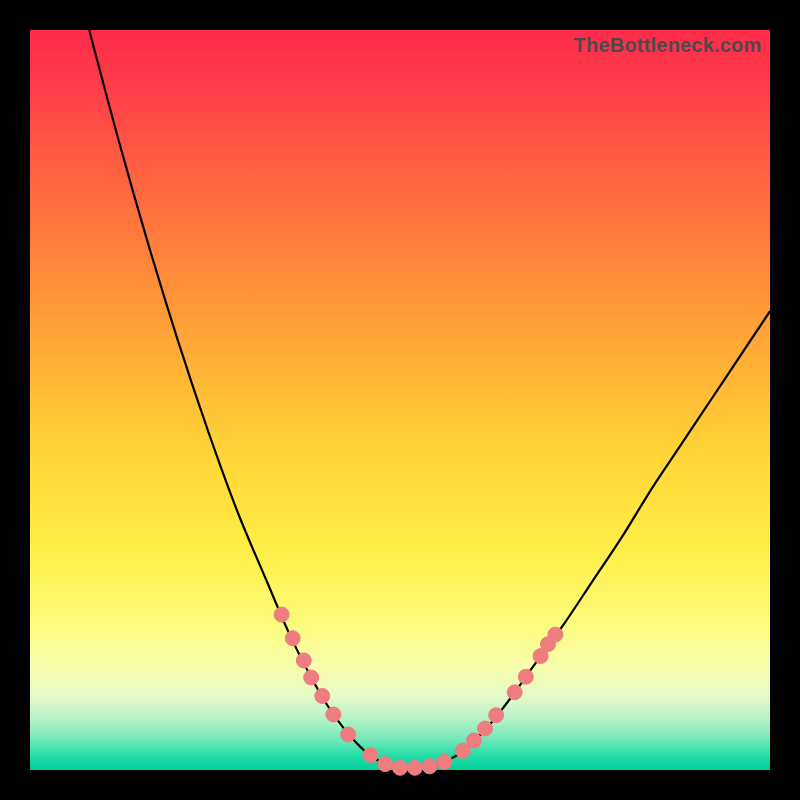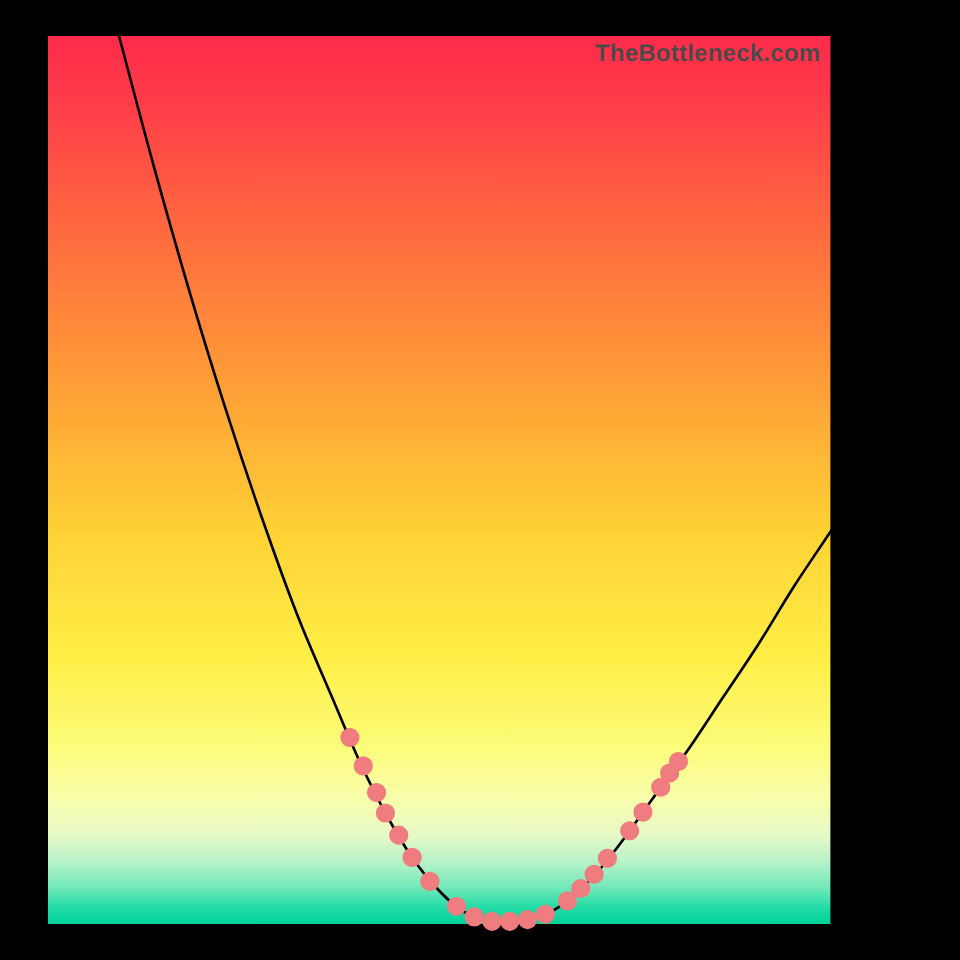--- a/index.html
+++ b/index.html
@@ -6,23 +6,23 @@
     margin: 0;
     padding: 0;
     width: 800px;
     height: 800px;
     background: #000;
     font-family: Arial, Helvetica, sans-serif;
     overflow: hidden;
   }
   .frame {
     position: absolute;
-    left: 40px;
+    left: 30px;
     top: 30px;
-    width: 652px;
+    width: 740px;
     height: 740px;
     background: linear-gradient(to bottom,
       #ff2b4a 0%,
       #ff3e49 8%,
       #ff6a3f 22%,
       #ff9a37 38%,
       #ffd236 56%,
       #ffee46 70%,
       #fcfc7a 80%,
       #f8fdac 86%,

